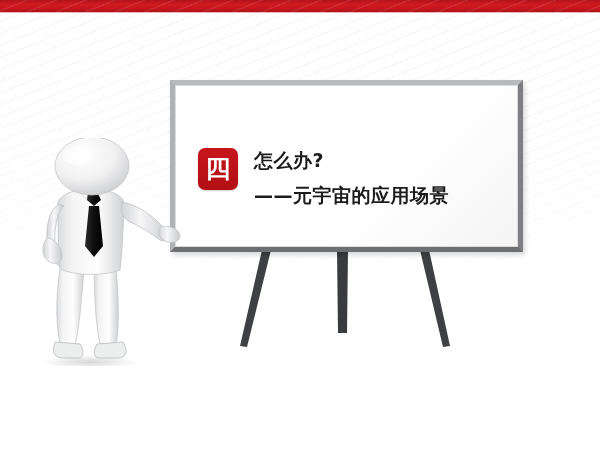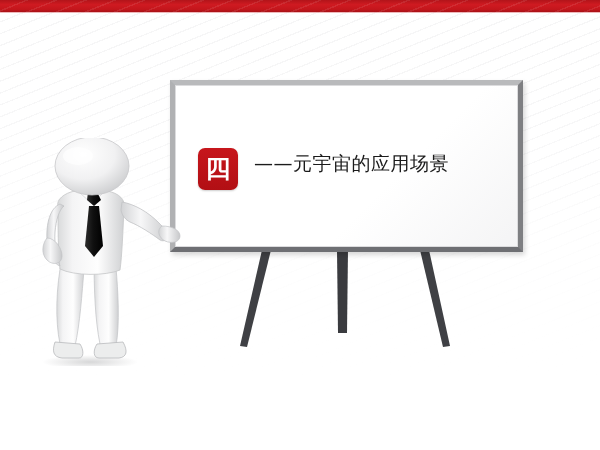--- a/index.html
+++ b/index.html
@@ -140,26 +140,26 @@
     font-size: 19px;
     font-weight: bold;
     color: #1b1b1b;
     line-height: 1.22;
     letter-spacing: 0.5px;
     white-space: nowrap;
     font-family: "DejaVu Sans", "Liberation Sans", sans-serif;
   }
   .headline-2 {
     font-size: 19px;
-    font-weight: normal;
+    font-weight: bold;
     color: #1b1b1b;
     line-height: 1.22;
     letter-spacing: 0.5px;
     white-space: nowrap;
-    margin-top: 3px;
+    margin-top: 12px;
     font-family: "DejaVu Sans", "Liberation Sans", sans-serif;
   }
 
   
   .figure { position: absolute; left: 22px; top: 138px; width: 160px; height: 228px; }
 </style>
 </head>
 <body>
 
 <div id="slide">
@@ -184,20 +184,21 @@
   </svg>
 
   <div class="board">
     <div class="board-inner">
 
       <div class="board-content">
 
         <div class="num-badge">四</div>
 
         <div class="headline-block">
+          <div class="headline-1">怎么办?</div>
           <div class="headline-2">——元宇宙的应用场景</div>
         </div>
 
       </div>
 
     </div>
   </div>
 
   <svg class="figure" viewBox="0 0 160 228" aria-hidden="true">
     <defs>

